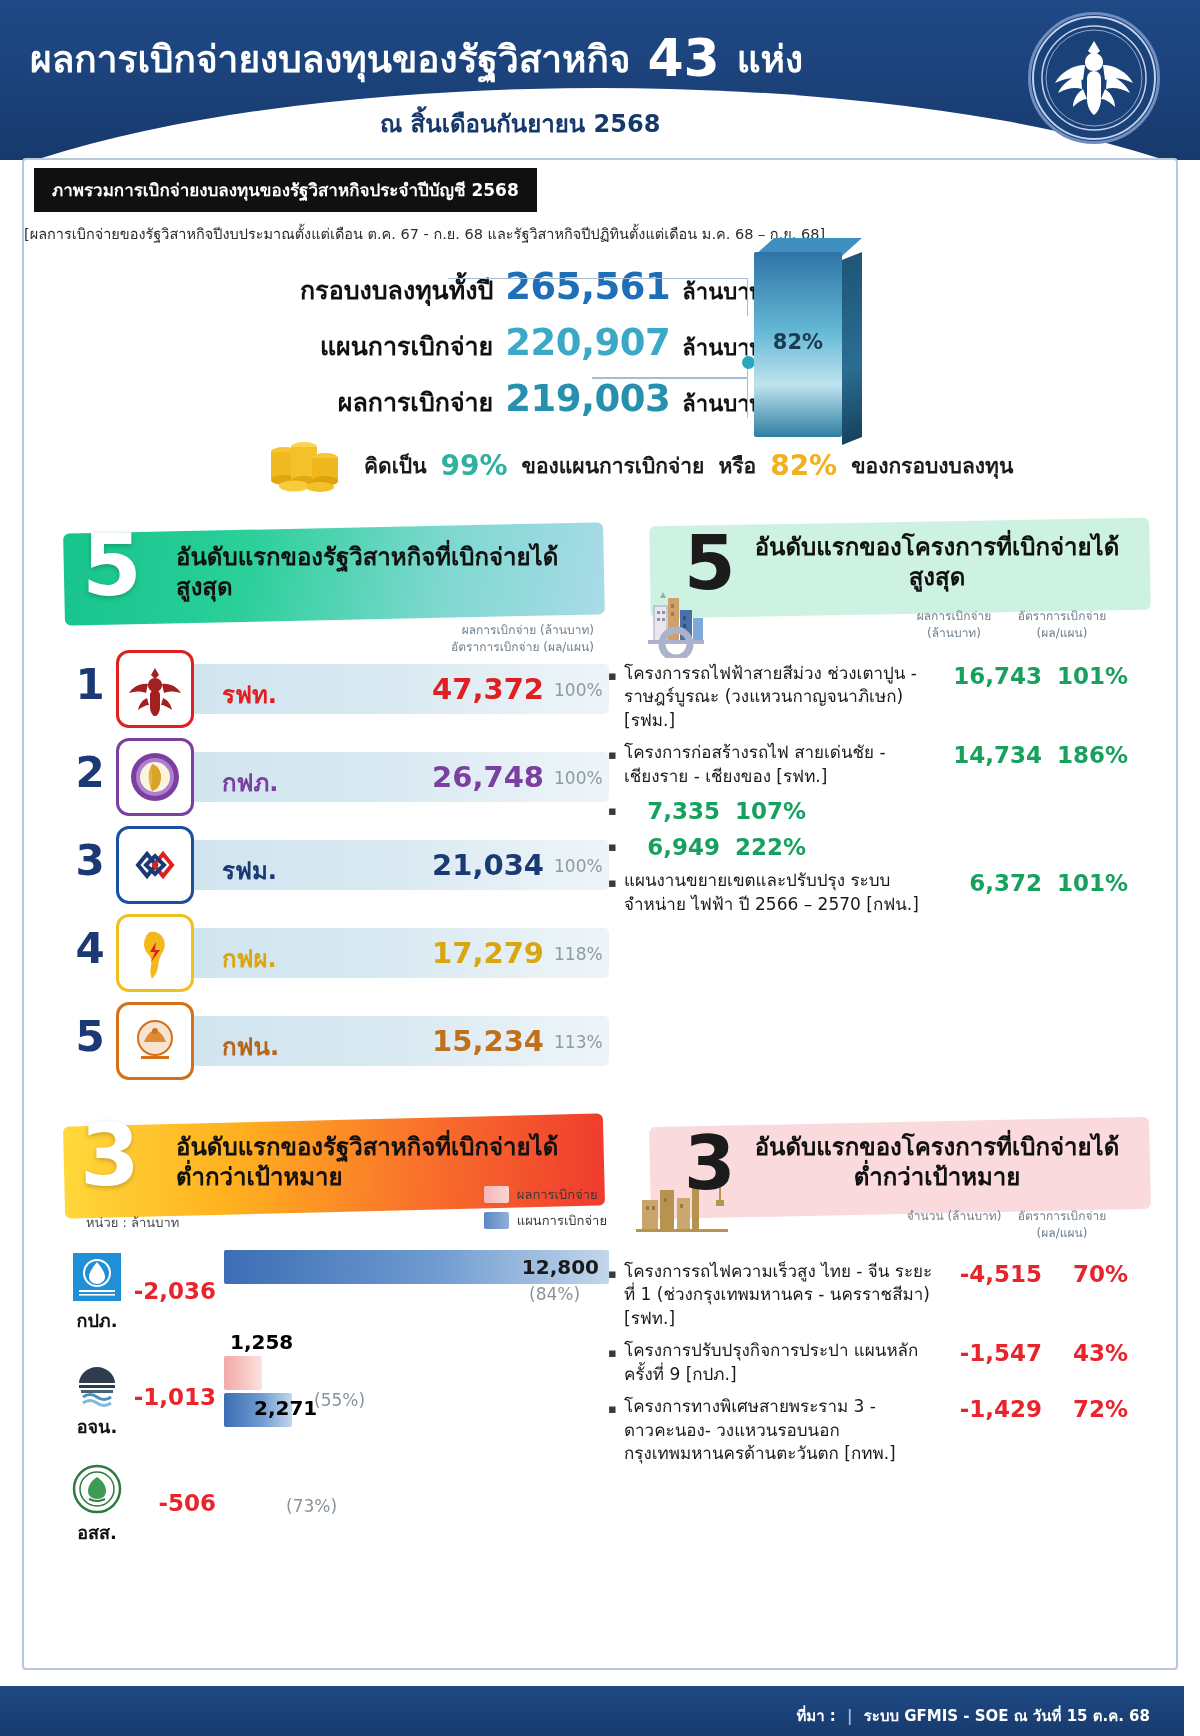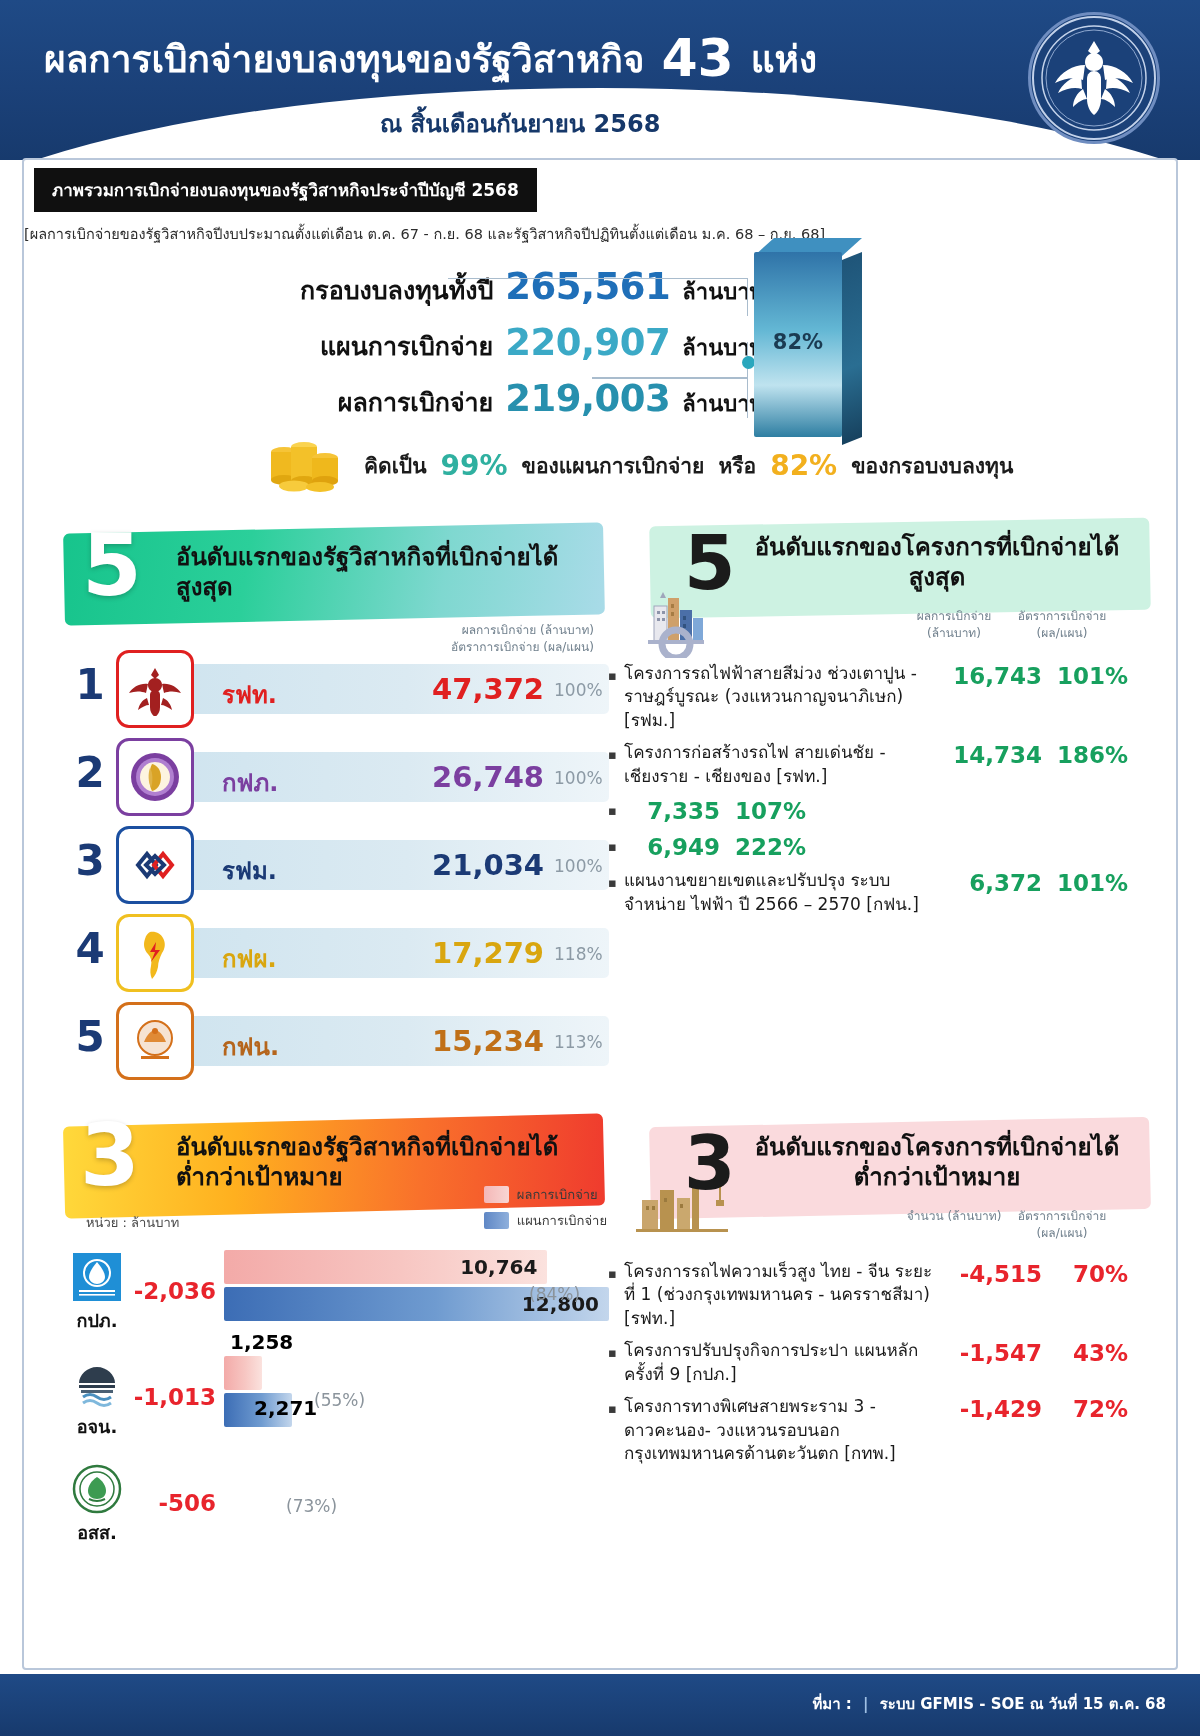--- a/index.html
+++ b/index.html
@@ -26,21 +26,21 @@
   }
   .header-swoosh {
     position: absolute;
     left: -120px; right: -120px; bottom: -118px;
     height: 190px;
     background: #ffffff;
     border-radius: 50% 50% 0 0 / 100% 100% 0 0;
   }
   .header-title {
     position: absolute;
-    left: 44px; top: 28px;
+    left: 30px; top: 28px;
     color: #ffffff;
     font-size: 37px;
     font-weight: bold;
     letter-spacing: 0px;
     white-space: nowrap;
   }
   .header-title .big-num {
     font-size: 52px;
     font-weight: bold;
     vertical-align: -4px;
@@ -386,22 +386,22 @@
   }
   .cg-ratio {
     position: absolute;
     top: 40px;
     font-size: 17px; color: #8b949c;
   }
 
   
   .footer {
     position: absolute;
-    left: 0; right: 0; bottom: 0;
-    height: 62px;
+    left: 0; right: 16px; bottom: 0;
+    height: 50px;
     background: linear-gradient(180deg,#1f4a86 0%, #173a6d 100%);
   }
   .footer-text {
     position: absolute;
     right: 34px; top: 18px;
     color: #ffffff;
     font-size: 15px;
     font-weight: bold;
   }
   .footer-sep { margin: 0 6px; color: #9fc0e4; }
@@ -682,23 +682,20 @@
             <rect x="2" y="2" width="48" height="48" fill="#1f8fd6"></rect>
             <circle cx="26" cy="22" r="13" fill="none" stroke="#ffffff" stroke-width="2"></circle>
             <path d="M26 11 c5 6 8 11 8 15 c0 4 -4 7 -8 7 c-4 0 -8 -3 -8 -7 c0 -4 3 -9 8 -15z" fill="#ffffff"></path>
             <rect x="8" y="39" width="36" height="2" fill="#ffffff"></rect>
             <rect x="8" y="43" width="36" height="1.6" fill="#ffffff"></rect>
           </svg>
         </div>
         <div class="cg-abbr">กปภ.</div>
         <div class="cg-diff">-2,036</div>
         <div class="cg-bars">
-          <div class="cbar cbar-pink" style="width:84%;">
-            <span class="cbar-lbl">10,764</span>
-          </div>
           <div class="cbar cbar-blue" style="width:100%;">
             <span class="cbar-lbl">12,800</span>
           </div>
         </div>
         <div class="cg-ratio" style="left:465px;">(84%)</div>
       </div>
 
       <div class="cgroup">
         <div class="cg-logo">
           <svg width="52" height="52" viewBox="0 0 52 52">

